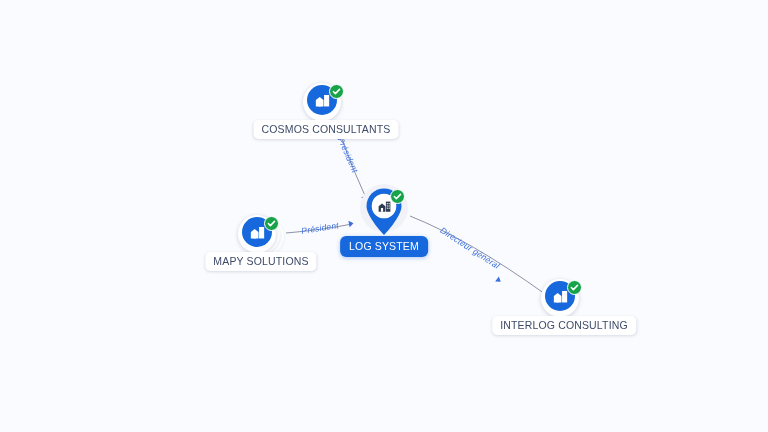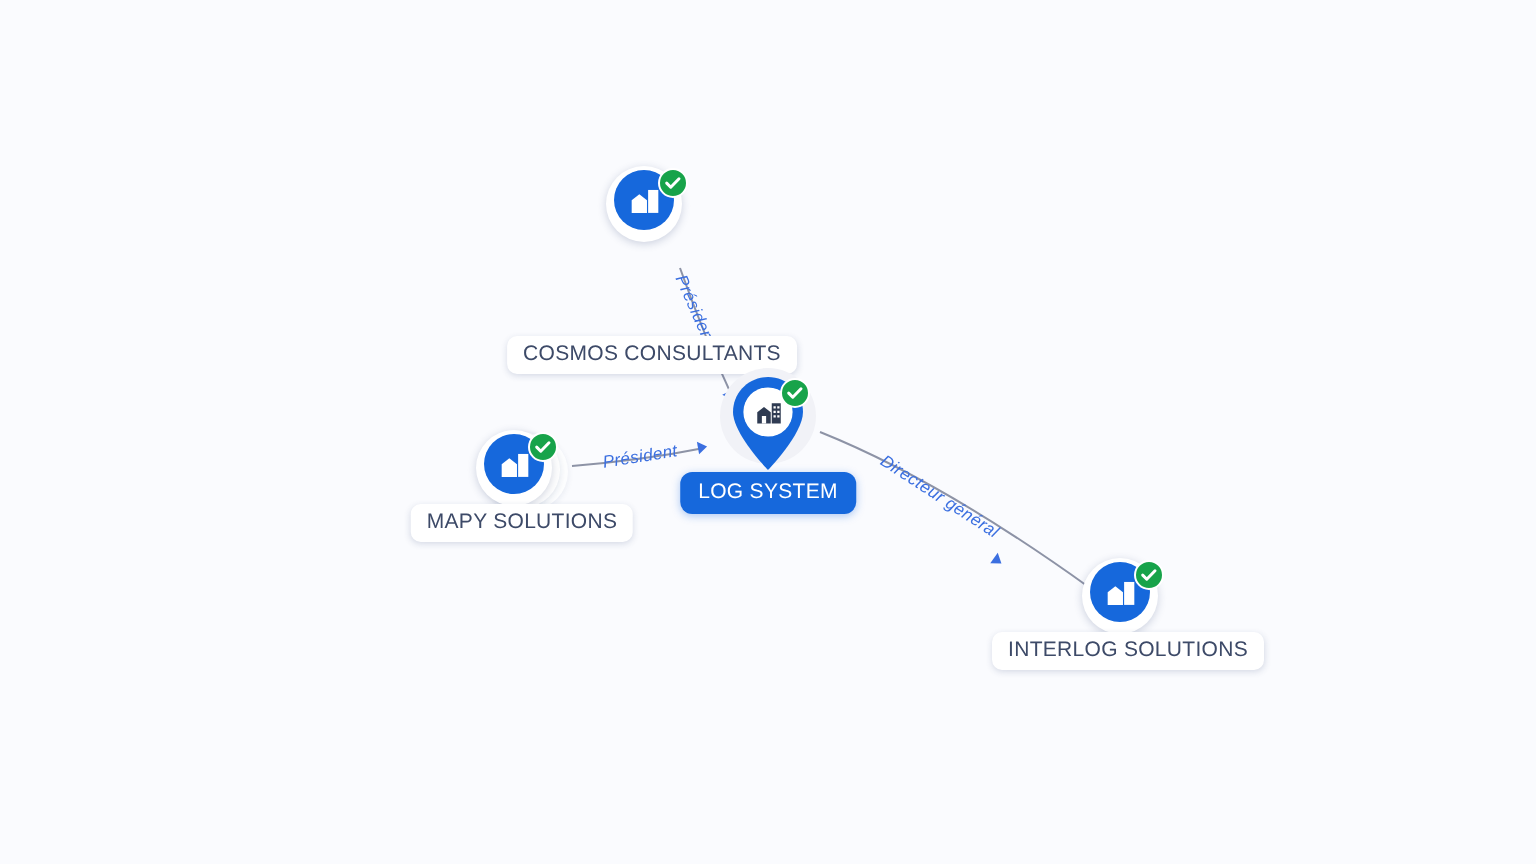--- a/index.html
+++ b/index.html
@@ -191,21 +191,21 @@
               <rect x="18.6" y="13.8" width="1.8" height="1.8" fill="#ffffff"></rect>
             </svg>
           </div>
           <div class="badge" style="left: 26px; top: 3px; background: rgb(23, 163, 74);">
             <svg width="9" height="9" viewBox="0 0 12 12">
               <path d="M1.8 6.1 L4.5 8.8 L10 3.2" fill="none" stroke="#ffffff" stroke-width="2" stroke-linecap="round" stroke-linejoin="round"></path>
             </svg>
           </div>
         </div>
       </div>
-      <div class="node-label" style="left: 326px; top: 120px; margin-top: 48px;">COSMOS CONSULTANTS</div>
+      <div class="node-label" style="left: 326px; top: 120px;">COSMOS CONSULTANTS</div>
       <div class="node" style="left: 261px; top: 236px;">
         <div class="sat-wrap">
           <div class="sat-stack s3"></div>
           <div class="sat-stack s2"></div>
           <div class="sat-disc"></div>
           <div class="sat-inner" style="background: rgb(22, 104, 220);">
             <svg width="17" height="17" viewBox="0 0 24 24">
               <path d="M2.6 20.4 V11.4 L8 7.2 L13.4 11.4 V20.4 Z" fill="#ffffff"></path>
               <rect x="14.2" y="4.2" width="7.2" height="16.2" fill="#ffffff"></rect>
               <rect x="6.3" y="14.4" width="3.4" height="6" fill="#ffffff"></rect>
@@ -269,16 +269,16 @@
               <rect x="18.6" y="13.8" width="1.8" height="1.8" fill="#ffffff"></rect>
             </svg>
           </div>
           <div class="badge" style="left: 26px; top: 3px; background: rgb(23, 163, 74);">
             <svg width="9" height="9" viewBox="0 0 12 12">
               <path d="M1.8 6.1 L4.5 8.8 L10 3.2" fill="none" stroke="#ffffff" stroke-width="2" stroke-linecap="round" stroke-linejoin="round"></path>
             </svg>
           </div>
         </div>
       </div>
-      <div class="node-label" style="left: 564px; top: 316px;">INTERLOG SOLUTIONS</div>
+      <div class="node-label" style="left: 564px; top: 316px;">INTERLOG CONSULTING</div>
     </div>
 
 </div>
 
 </body></html>

